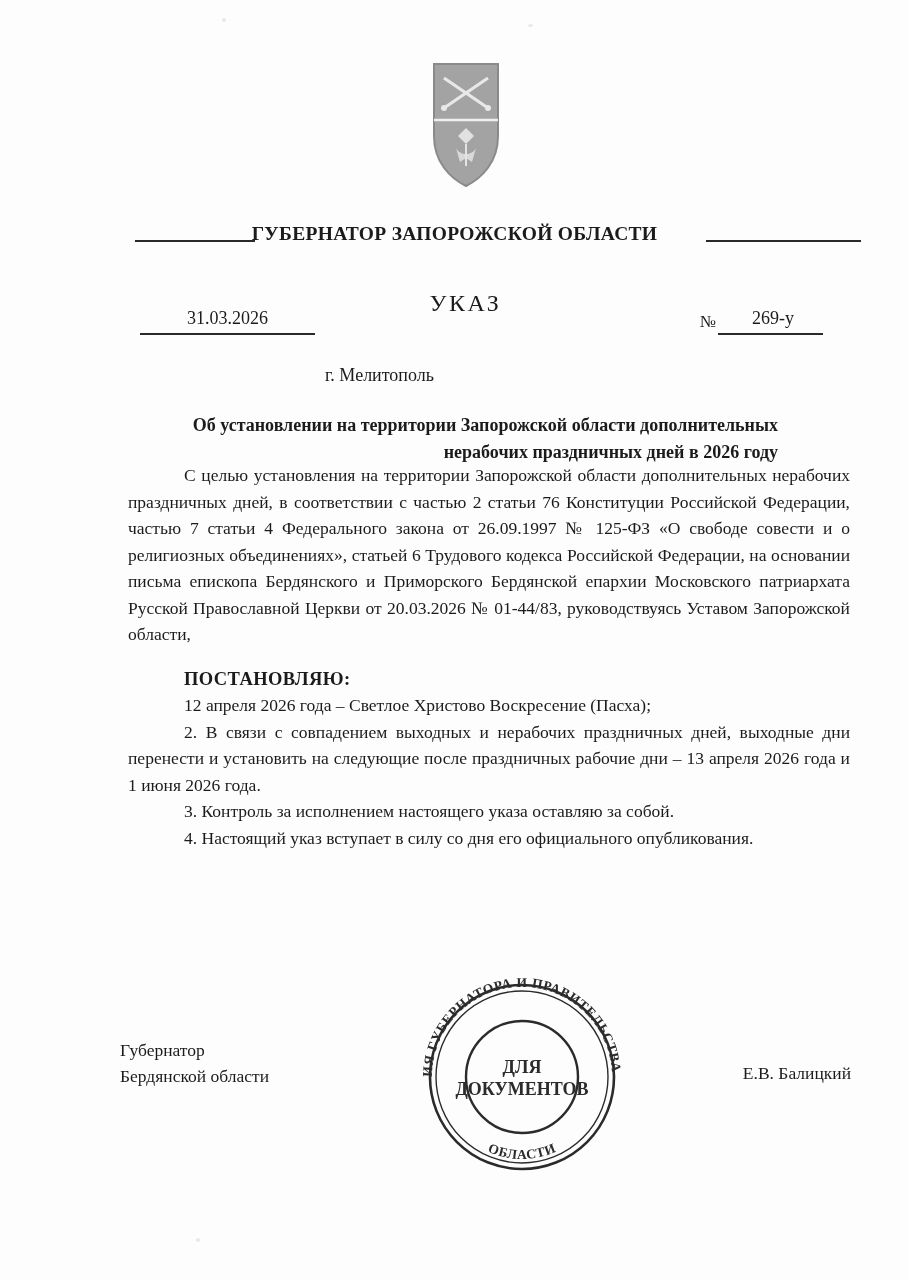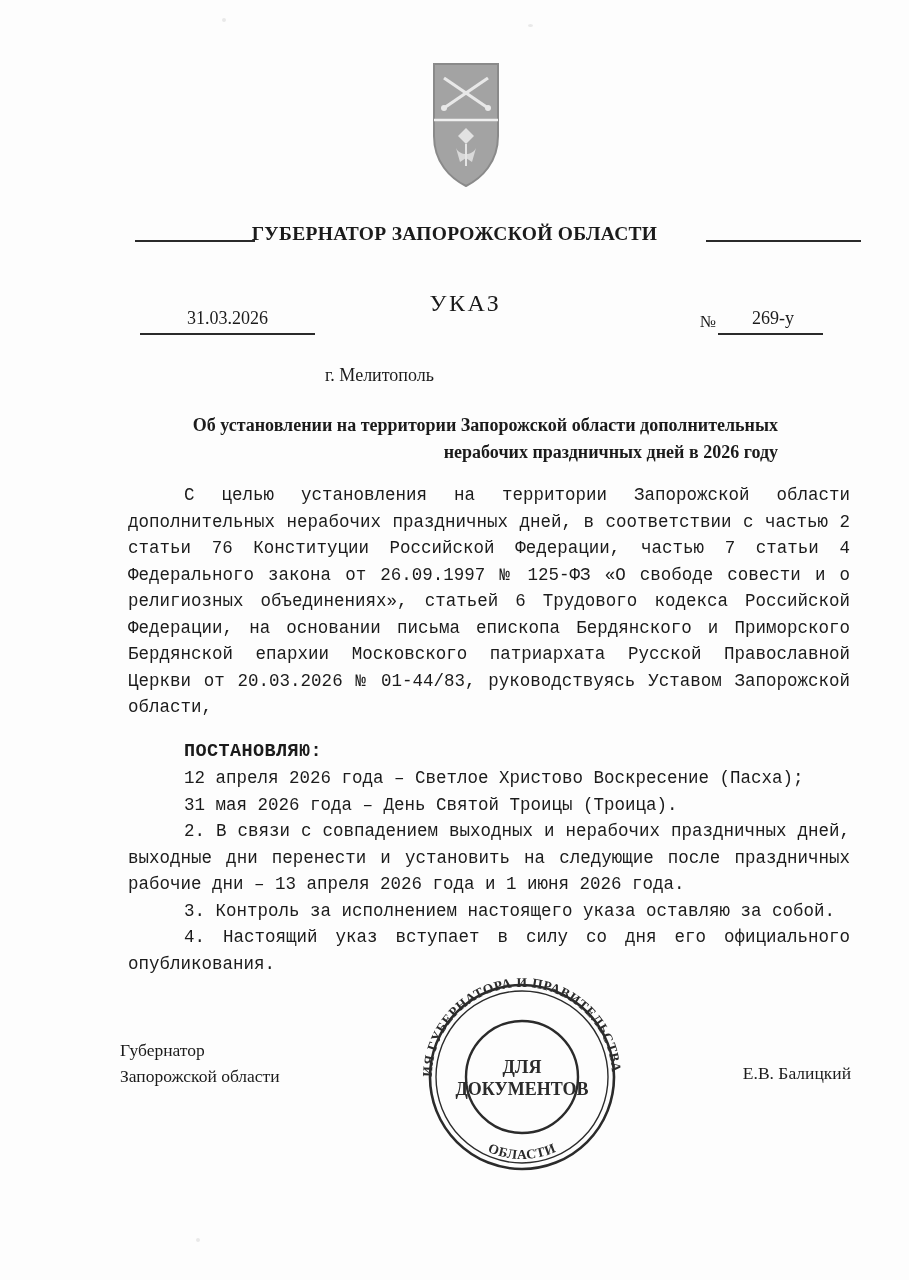--- a/index.html
+++ b/index.html
@@ -126,26 +126,25 @@
     text-align: right;
     font-size: 18px;
     font-weight: bold;
     line-height: 27px;
   }
 
   
   .body-block {
     position: absolute;
     left: 128px;
-    top: 482px;
+    top: 462px;
     width: 722px;
     font-size: 17.5px;
     line-height: 26.5px;
     text-align: justify;
-    font-family: Liberation Mono, monospace;
   }
   .body-block p {
     margin: 0;
     text-align: justify;
   }
   .p-indent { text-indent: 56px; }
   .resolve-word {
     font-size: 18.5px;
     font-weight: bold;
     letter-spacing: 0.4px;
@@ -228,29 +227,28 @@
     <div>Об установлении на территории Запорожской области дополнительных</div>
     <div>нерабочих праздничных дней в 2026 году</div>
   </div>
 
   <div class="body-block">
     <p class="p-indent">С целью установления на территории Запорожской области дополнительных нерабочих праздничных дней, в соответствии с частью 2 статьи 76 Конституции Российской Федерации, частью 7 статьи 4 Федерального закона от 26.09.1997 № 125-ФЗ «О свободе совести и о религиозных объединениях», статьей 6 Трудового кодекса Российской Федерации, на основании письма епископа Бердянского и Приморского Бердянской епархии Московского патриархата Русской Православной Церкви от 20.03.2026 № 01-44/83, руководствуясь Уставом Запорожской области,</p>
 
     <p class="resolve-word">ПОСТАНОВЛЯЮ:</p>
 
     <p class="list-line no-just">12 апреля 2026 года – Светлое Христово Воскресение (Пасха);</p>
-    <p class="list-line no-just">31 мая 2026 года – День Святой Троицы (Троица).</p>
     <p class="list-line">2. В связи с совпадением выходных и нерабочих праздничных дней, выходные дни перенести и установить на следующие после праздничных рабочие дни – 13 апреля 2026 года и 1 июня 2026 года.</p>
     <p class="list-line no-just">3. Контроль за исполнением настоящего указа оставляю за собой.</p>
     <p class="list-line">4. Настоящий указ вступает в силу со дня его официального опубликования.</p>
   </div>
 
   <div class="sig-left">
     <div>Губернатор</div>
-    <div>Запорожской области</div>
+    <div>Бердянской области</div>
   </div>
   <div class="sig-right">Е.В. Балицкий</div>
 
   <div class="stamp">
     <svg width="228" height="228" viewBox="0 0 228 228" xmlns="http://www.w3.org/2000/svg">
       <defs>
         <path id="arcTop" d="M 24,114 A 90,90 0 0 1 204,114"></path>
         <path id="arcBottom" d="M 32,114 A 82,82 0 0 0 196,114"></path>
       </defs>
       <circle cx="114" cy="114" r="92" fill="none" stroke="#2b2b2b" stroke-width="2.6"></circle>

